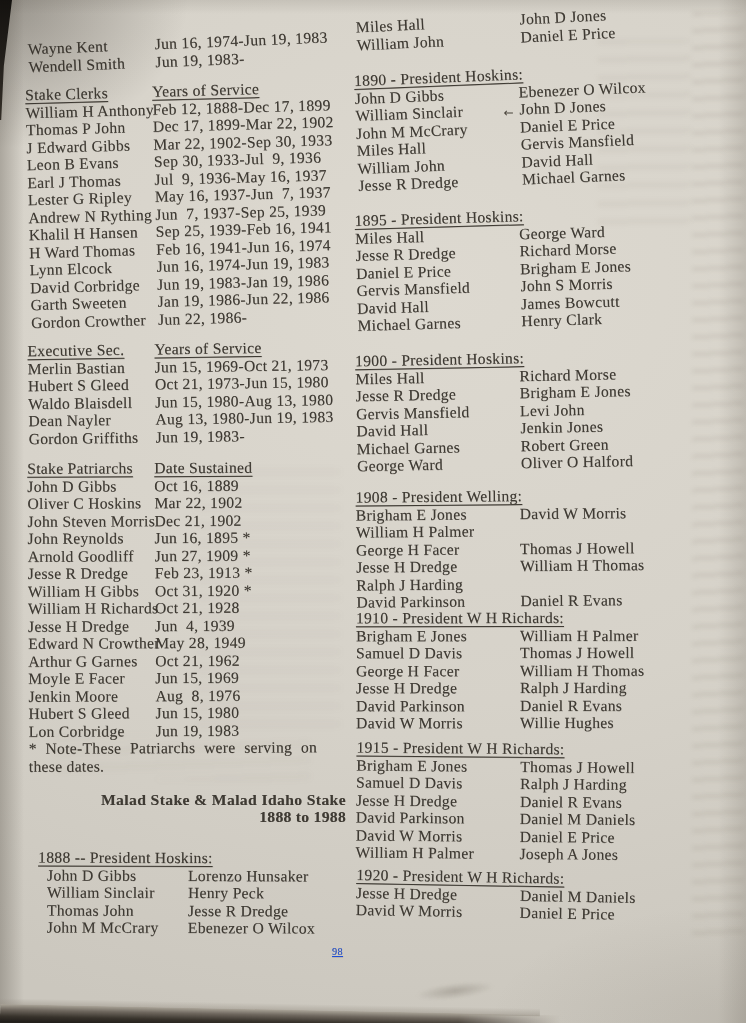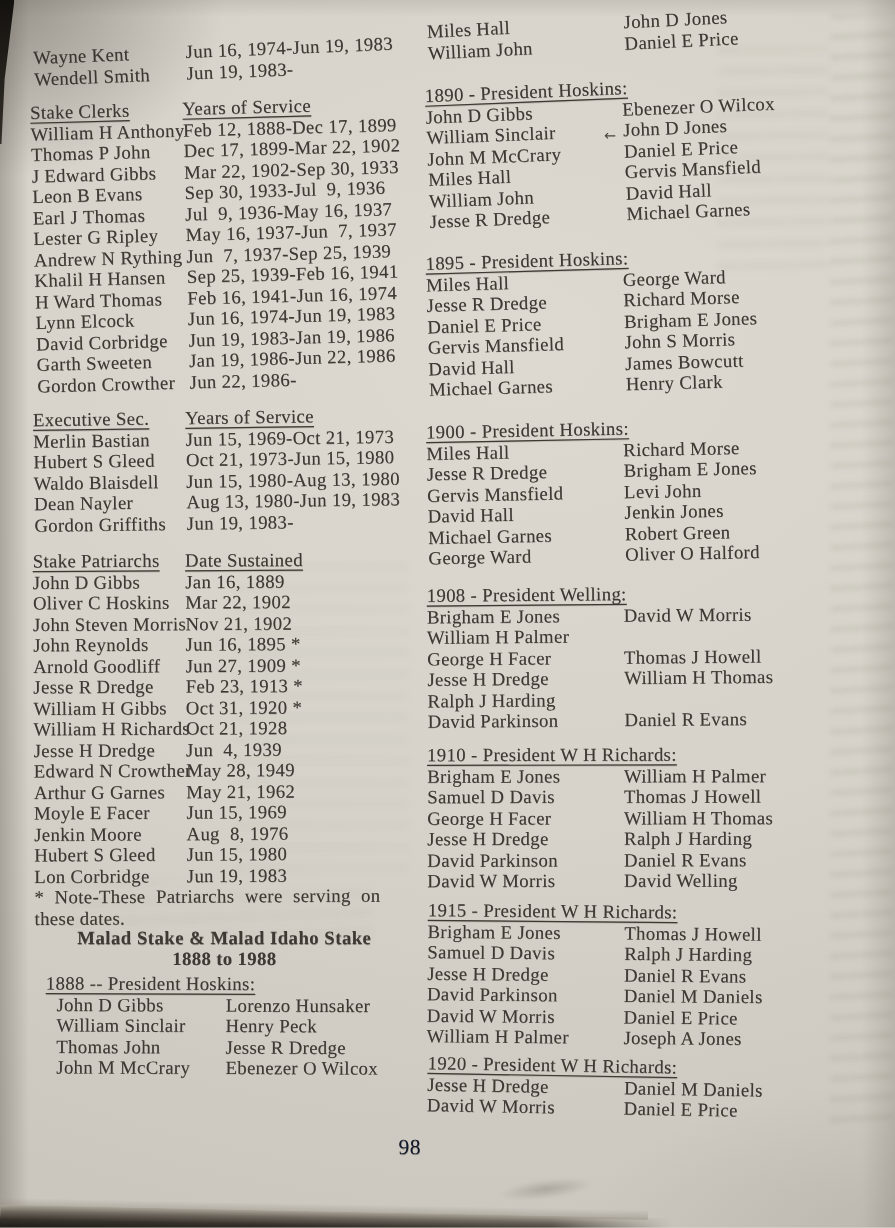--- a/index.html
+++ b/index.html
@@ -57,38 +57,39 @@
     text-decoration:underline;text-decoration-thickness:1.1px;text-underline-offset:3px;
     white-space:pre;
   }
   .council{position:relative;}
 
   
   .sec-1888 .council-head{padding-left:10px;}
   .sec-1888 .pair{padding-left:19px;}
   .sec-1888 .c1p{width:141px;}
 
-  .title-block{margin-top:1px;text-align:center;line-height:16.5px;}
+  .title-block{margin-top:18px;text-align:right;line-height:16.5px;}
   .title-block .t1,.title-block .t2{font-weight:bold;letter-spacing:.4px;}
   .title-block .t3{font-weight:bold;}
 
   .note{margin-top:0;}
   .note-l1{word-spacing:4.5px;white-space:pre;}
   .note-l2{white-space:pre;}
 
   .pen-mark{
     position:absolute;left:148px;top:39px;
     font-family:"DejaVu Sans",sans-serif;font-size:12px;color:#4b463d;
     transform:rotate(3deg);text-shadow:none;
   }
 
   .page-number{
     position:absolute;left:332px;top:946px;z-index:2;
-    font-size:18px;color:#0f172a;letter-spacing:.5px;
+    font-size:10px;color:#1d4ed8;letter-spacing:.5px;
     text-shadow:.2px .3px .5px rgba(61,56,49,.45);
+    text-decoration:underline;
   }
 
   
   .vignette{position:absolute;z-index:3;pointer-events:none;}
   .v-topleft{left:0;top:0;width:190px;height:150px;
     background:radial-gradient(ellipse at 0% 0%, rgba(45,40,34,.38), rgba(45,40,34,0) 70%);}
   .v-left{left:0;top:0;width:24px;height:100%;
     background:linear-gradient(to right, rgba(70,64,55,.30), rgba(70,64,55,0));}
   .v-right{right:0;top:0;width:28px;height:100%;
     background:linear-gradient(to left, rgba(95,88,78,.20), rgba(95,88,78,0));}
@@ -259,31 +260,31 @@
 
   <div class="sec" style="--r:-0.3deg;margin-top:14px">
     <div class="row">
       <span class="c1 hd">Stake Patriarchs</span>
       <span class="c2 hd">Date Sustained</span>
     </div>
     <div class="rows">
 
         <div class="row">
           <span class="c1">John D Gibbs</span>
-          <span class="c2">Jan 16, 1889</span>
+          <span class="c2">Oct 16, 1889</span>
         </div>
 
         <div class="row">
           <span class="c1">Oliver C Hoskins</span>
           <span class="c2">Mar 22, 1902</span>
         </div>
 
         <div class="row">
           <span class="c1">John Steven Morris</span>
-          <span class="c2">Nov 21, 1902</span>
+          <span class="c2">Dec 21, 1902</span>
         </div>
 
         <div class="row">
           <span class="c1">John Reynolds</span>
           <span class="c2">Jun 16, 1895 *</span>
         </div>
 
         <div class="row">
           <span class="c1">Arnold Goodliff</span>
           <span class="c2">Jun 27, 1909 *</span>
@@ -309,21 +310,21 @@
           <span class="c2">Jun  4, 1939</span>
         </div>
 
         <div class="row">
           <span class="c1">Edward N Crowther</span>
           <span class="c2">May 28, 1949</span>
         </div>
 
         <div class="row">
           <span class="c1">Arthur G Garnes</span>
-          <span class="c2">May 21, 1962</span>
+          <span class="c2">Oct 21, 1962</span>
         </div>
 
         <div class="row">
           <span class="c1">Moyle E Facer</span>
           <span class="c2">Jun 15, 1969</span>
         </div>
 
         <div class="row">
           <span class="c1">Jenkin Moore</span>
           <span class="c2">Aug  8, 1976</span>
@@ -343,21 +344,21 @@
       <div class="note-l1">* Note-These Patriarchs were serving on</div>
       <div class="note-l2">these dates.</div>
     </div>
   </div>
 
   <div class="title-block sec" style="--r:0deg">
     <div class="t1">Malad Stake &amp; Malad Idaho Stake</div>
     <div class="t3">1888 to 1988</div>
   </div>
 
-  <div class="sec council sec-1888" style="--r:0.2deg;margin-top:4px">
+  <div class="sec council sec-1888" style="--r:0.2deg;margin-top:24px">
     <div class="council-head">1888 -- President Hoskins:</div>
     <div class="rows">
 
         <div class="row pair">
           <span class="c1p">John D Gibbs</span>
           <span class="c2p">Lorenzo Hunsaker</span>
         </div>
 
         <div class="row pair">
           <span class="c1p">William Sinclair</span>
@@ -531,21 +532,21 @@
           <span class="c2p">Ralph J Harding</span>
         </div>
 
         <div class="row pair">
           <span class="c1p">David Parkinson</span>
           <span class="c2p">Daniel R Evans</span>
         </div>
       </div>
   </div>
 
-  <div class="sec council" style="--r:-0.1deg;margin-top:12px">
+  <div class="sec council" style="--r:-0.1deg;">
     <div class="council-head">1910 - President W H Richards:</div>
     <div class="rows">
 
         <div class="row pair">
           <span class="c1p">Brigham E Jones</span>
           <span class="c2p">William H Palmer</span>
         </div>
 
         <div class="row pair">
           <span class="c1p">Samuel D Davis</span>
@@ -562,21 +563,21 @@
           <span class="c2p">Ralph J Harding</span>
         </div>
 
         <div class="row pair">
           <span class="c1p">David Parkinson</span>
           <span class="c2p">Daniel R Evans</span>
         </div>
 
         <div class="row pair">
           <span class="c1p">David W Morris</span>
-          <span class="c2p">David Welling</span>
+          <span class="c2p">Willie Hughes</span>
         </div>
       </div>
   </div>
 
   <div class="sec council" style="--r:0.5deg;margin-top:8px">
     <div class="council-head">1915 - President W H Richards:</div>
     <div class="rows">
 
         <div class="row pair">
           <span class="c1p">Brigham E Jones</span>

